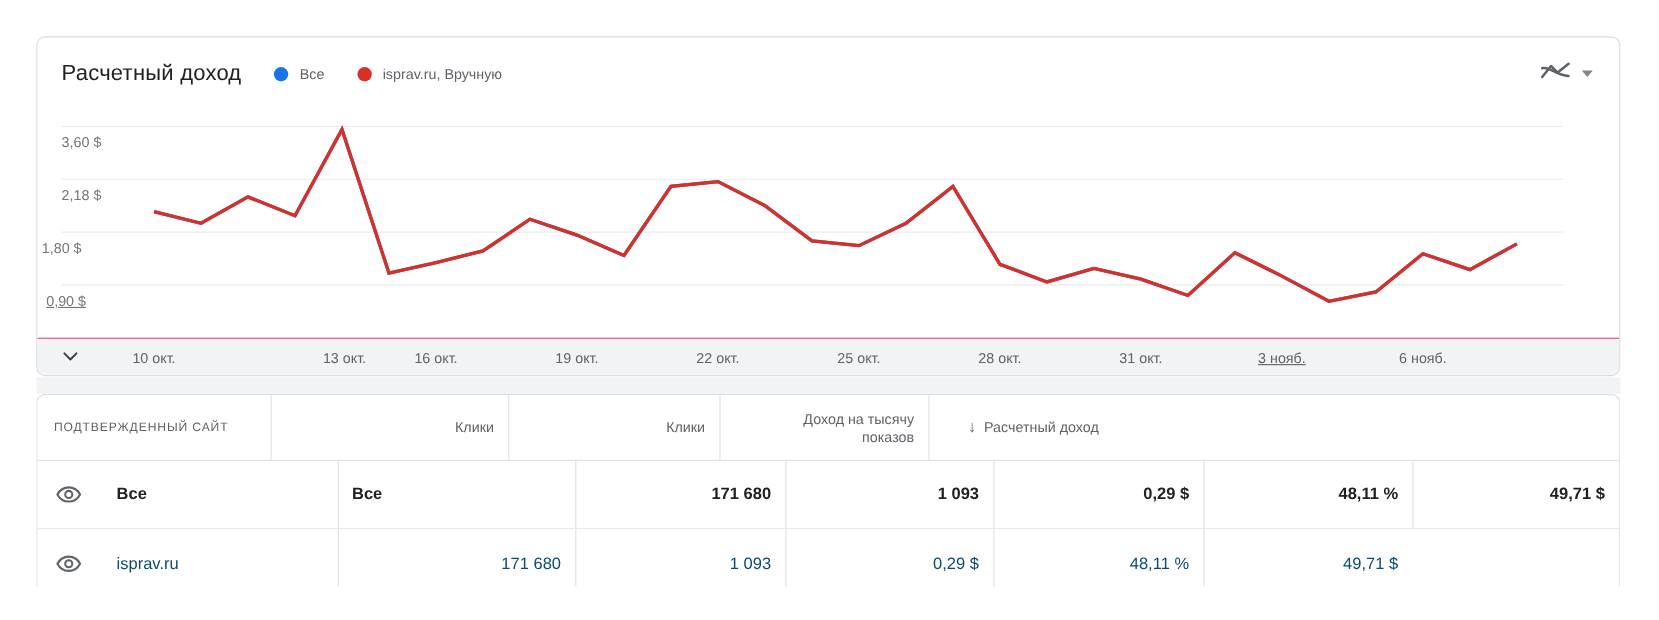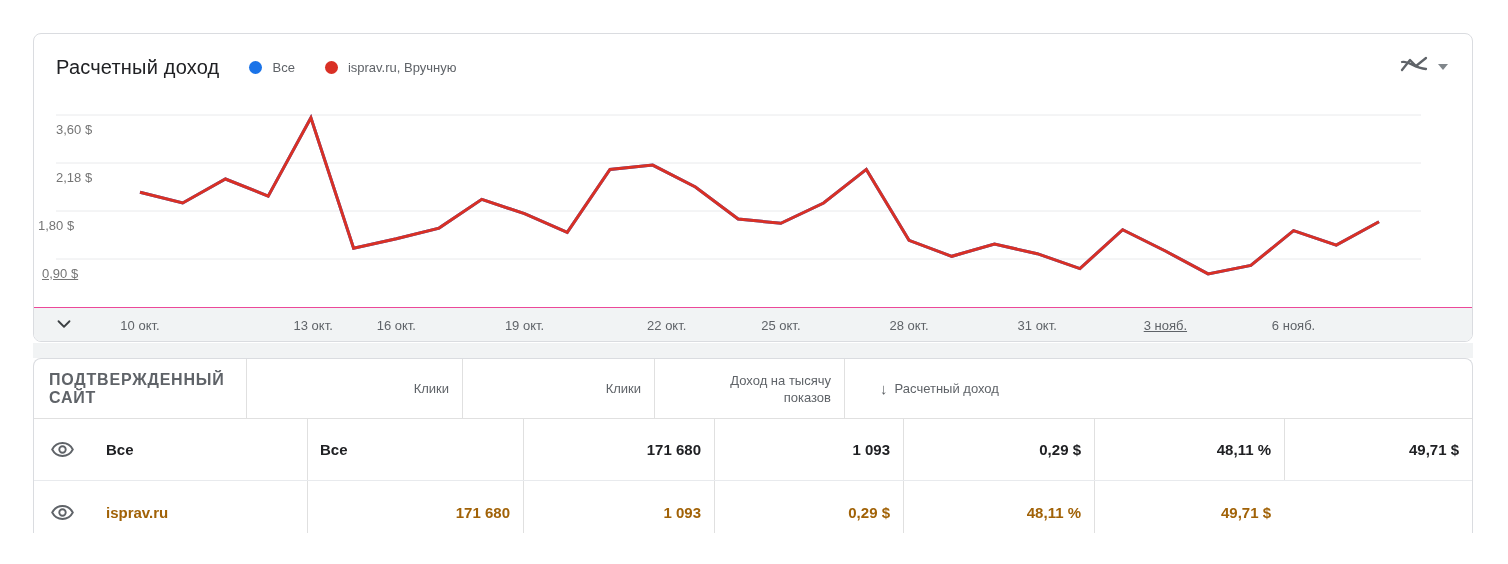--- a/index.html
+++ b/index.html
@@ -35,36 +35,36 @@
   .gap-strip { position:absolute; left:33px; top:343px; width:1440px; height:15px;
     background:#f1f3f4; }
 
   .table-card { position:absolute; left:33px; top:358px; width:1440px; height:175px;
     background:#fff; border:1px solid #dadce0; border-bottom:none;
     border-radius:8px 8px 0 0; overflow:hidden; }
   .thead { display:grid; grid-template-columns:212px 216px 192px 190px 190px 189px 1fr;
     height:60px; border-bottom:1px solid #e0e0e0; }
   .th { display:flex; align-items:center; color:#5f6368; }
   .th + .th { border-left:1px solid #e0e0e0; }
-  .th-caps { font-size:16px; font-weight:700; letter-spacing:.8px; padding-left:15px; }
+  .th-caps { font-size:11px; font-weight:400; letter-spacing:.8px; padding-left:15px;text-align:right; }
   .th-num { justify-content:flex-end; font-size:13px; padding-right:13px; text-align:right; }
   .th-num .wrap2 { max-width:132px; line-height:17px; }
   .th-sort { justify-content:center; font-size:13px; gap:7px; cursor:pointer; }
   .sort-arrow { font-size:15px; }
 
   .trow { display:grid; grid-template-columns:273px 216px 191px 189px 191px 190px 1fr;
     height:62px; font-size:15px; }
   .trow.divided { border-bottom:1px solid #e8eaed; }
   .td { display:flex; align-items:center; }
   .td + .td { border-left:1px solid #e0e0e0; }
   .td-site { padding-left:16px; gap:31px; }
   .td-method { padding-left:12px; }
   .td-num { justify-content:flex-end; padding-right:13px; }
   .row-bold { font-weight:700; color:#202124; }
-  .row-reg { font-weight:700; color:#a16207; }
+  .row-reg { font-weight:400; color:#0c4a6e; }
   .eye-btn { display:flex; align-items:center; cursor:pointer; }
 </style>
 </head>
 <body>
 
 <div class="chart-card">
 
   <div class="card-header">
     <div class="card-title">Расчетный доход</div>
     <div class="legend">
@@ -112,21 +112,21 @@
         <svg width="22" height="22" viewBox="0 0 24 24">
           <path d="M6 9l6 6 6-6" fill="none" stroke="#3c4043" stroke-width="2" stroke-linecap="round" stroke-linejoin="round"></path>
         </svg>
       </span>
     </div>
     <div id="x-labels">
         <span class="x-label" style="left: 106px;">10 окт.</span>
         <span class="x-label" style="left: 234.172px; margin-left: 45px;">13 окт.</span>
         <span class="x-label" style="left: 362.345px;">16 окт.</span>
         <span class="x-label" style="left: 490.517px;">19 окт.</span>
-        <span class="x-label" style="left: 618.69px; margin-left: 14px;">22 окт.</span>
+        <span class="x-label" style="left: 618.69px;">22 окт.</span>
         <span class="x-label" style="left: 746.862px;">25 окт.</span>
         <span class="x-label" style="left: 875.034px;">28 окт.</span>
         <span class="x-label" style="left: 1003.21px;">31 окт.</span>
         <span class="x-label" style="left: 1131.38px; text-decoration: underline;">3 нояб.</span>
         <span class="x-label" style="left: 1259.55px;">6 нояб.</span>
       </div>
   </div>
 </div>
 
 <div class="gap-strip"></div>

